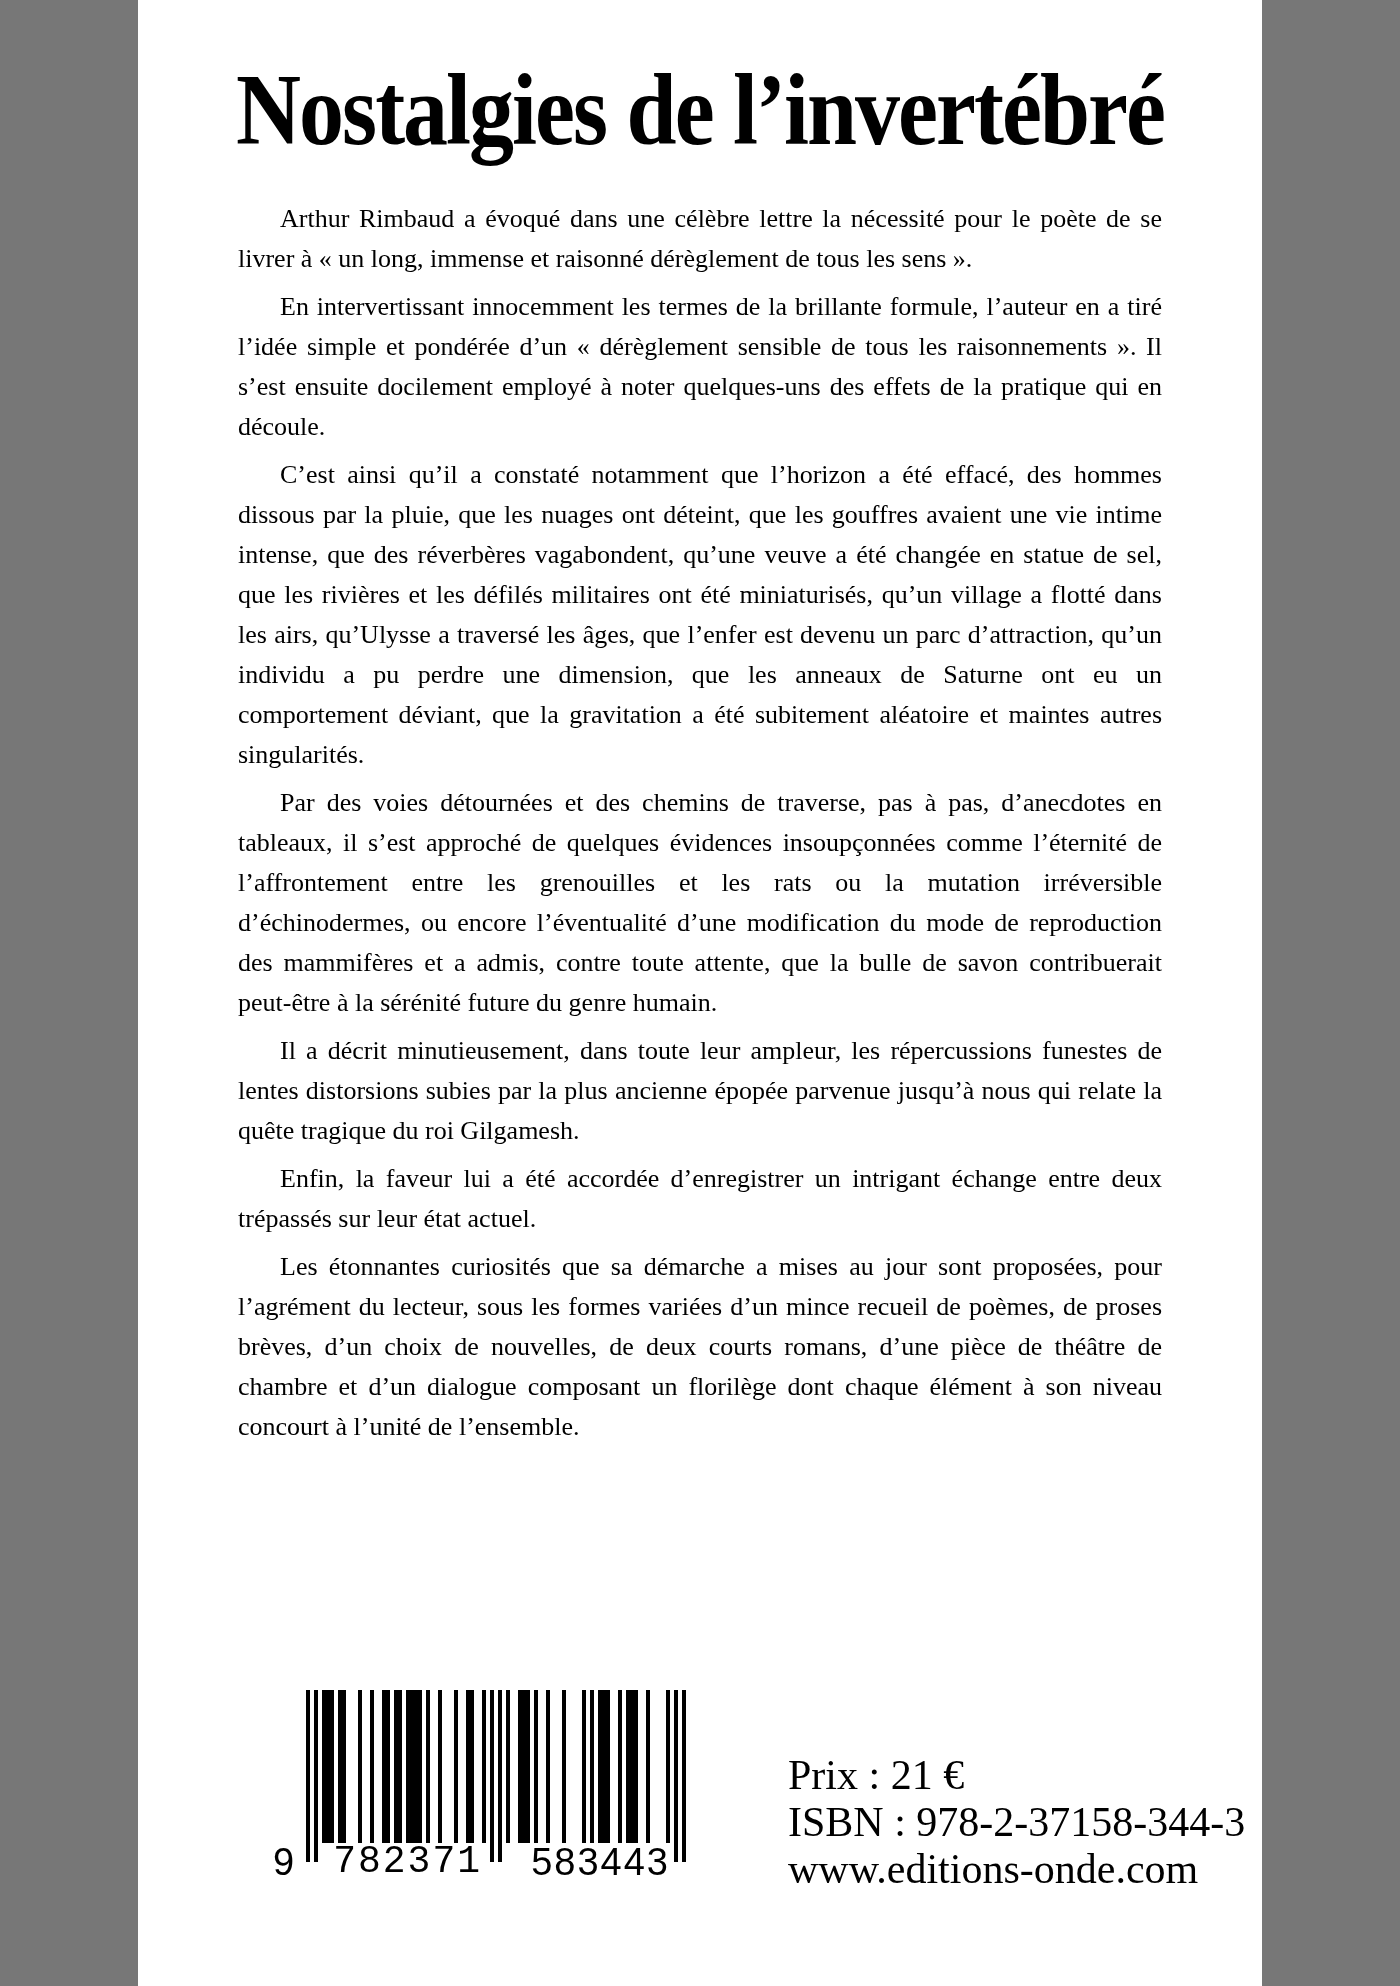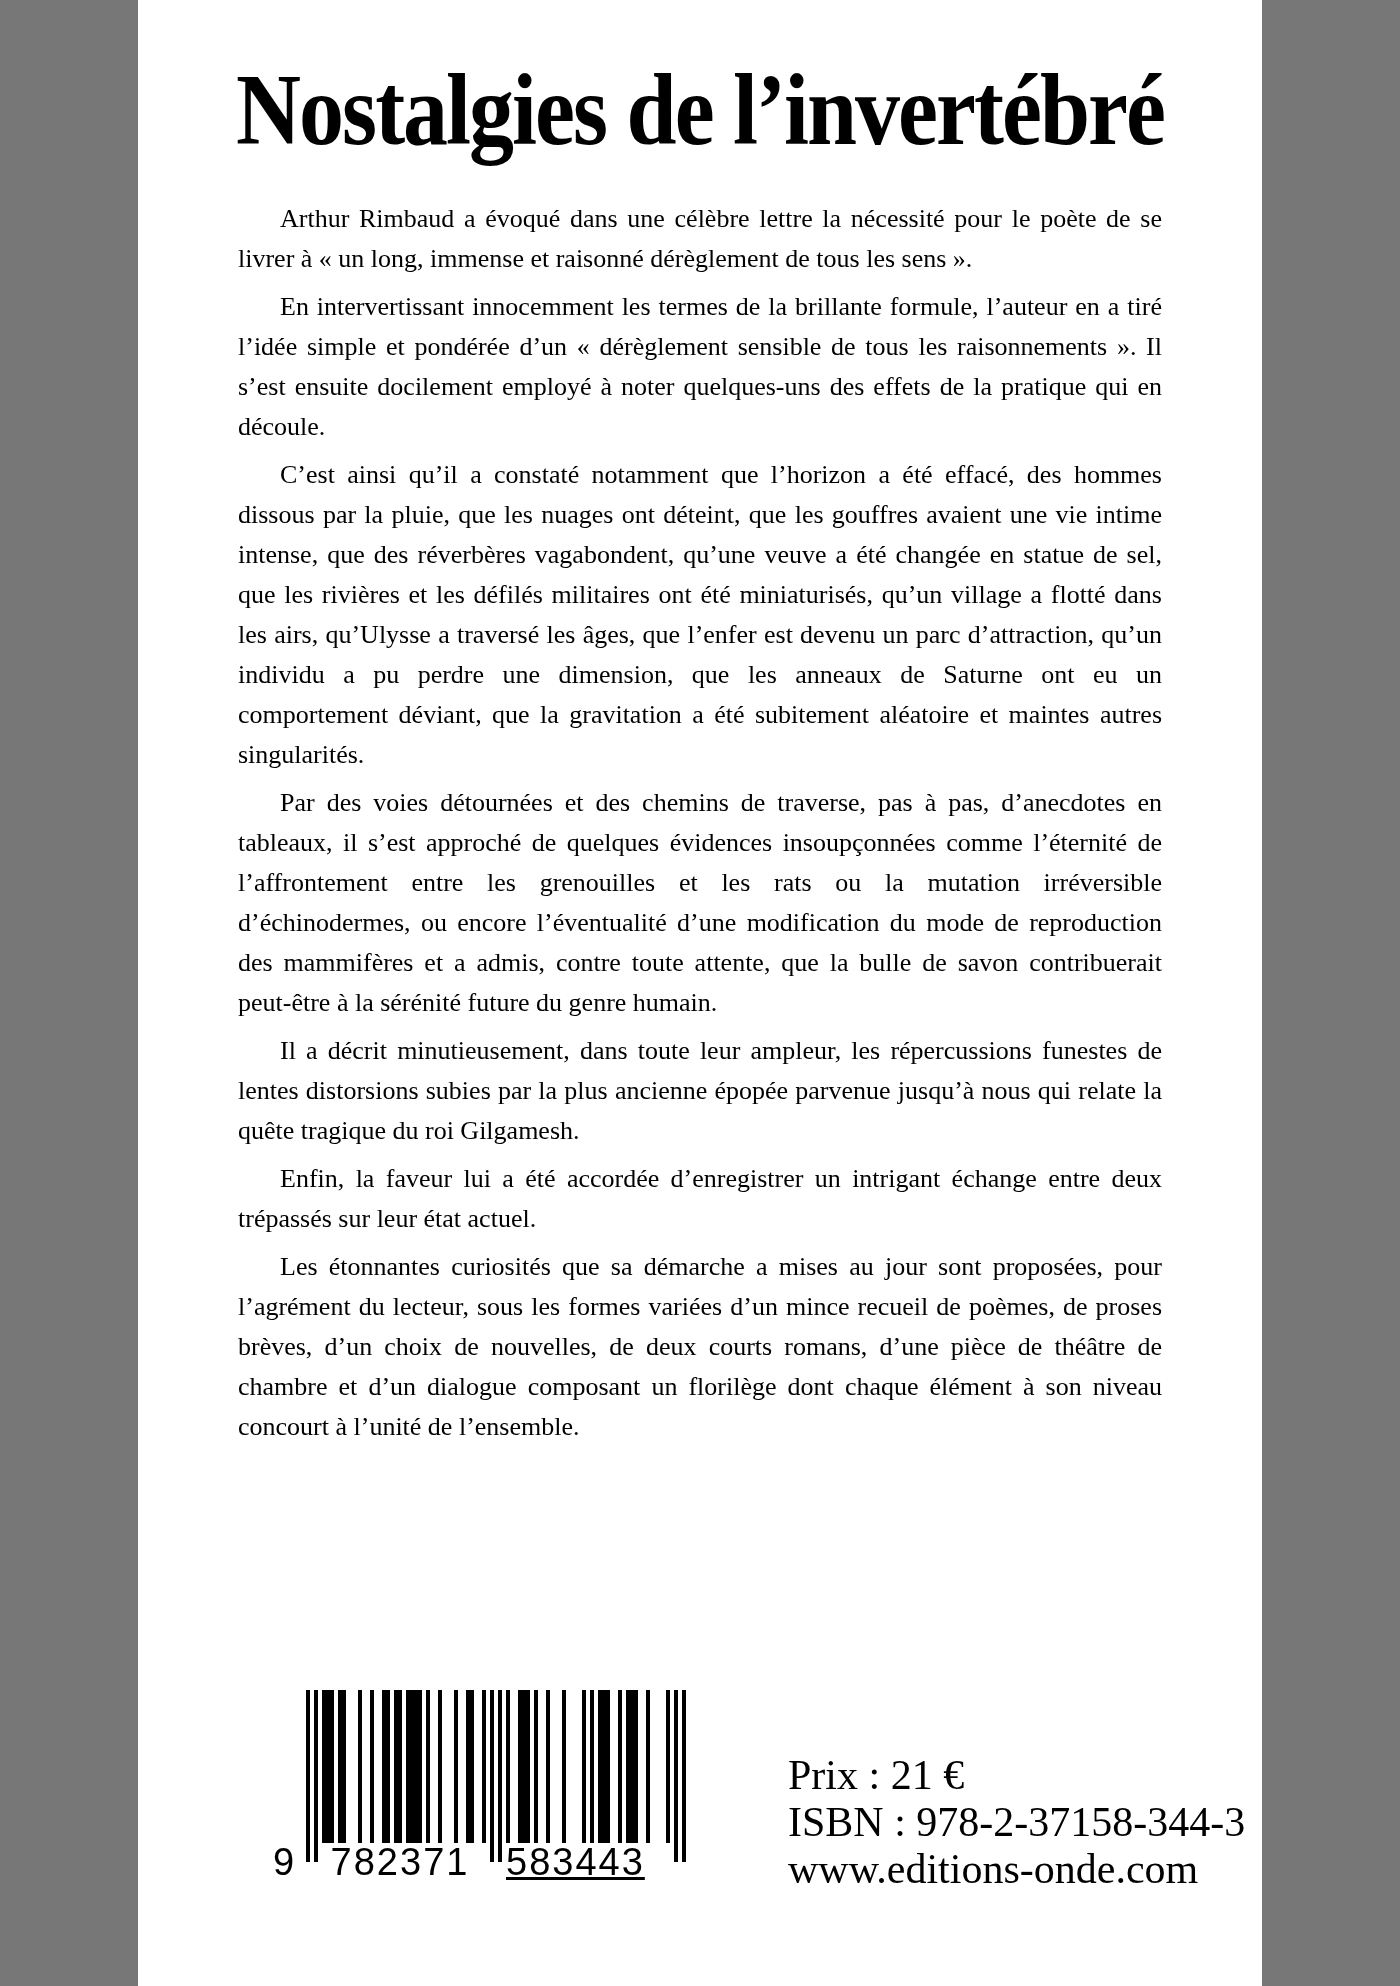--- a/index.html
+++ b/index.html
@@ -42,22 +42,22 @@
   .barcode-block svg { position:absolute; left:33px; top:0; }
   .bc-digit {
     position:absolute;
     top:150px;
     font-family:"Liberation Sans", sans-serif;
     font-size:38px;
     line-height:44px;
     color:var(--ink);
   }
   .bc-first  { left:0; }
-  .bc-g1 { left:45px;  width:164px; text-align:center; letter-spacing:2px; }
-  .bc-g2 { left:233px; width:164px; text-align:left; letter-spacing:2px;text-decoration:underline; }
+  .bc-g1 { left:45px;  width:164px; text-align:right; letter-spacing:2px;font-family:Liberation Mono, monospace; }
+  .bc-g2 { left:233px; width:164px; text-align:right; letter-spacing:2px; }
   .price-block {
     position:absolute;
     left:650px; top:1752px;
     font-size:42px;
     line-height:47px;
   }
 </style>
 </head>
 <body>
 

